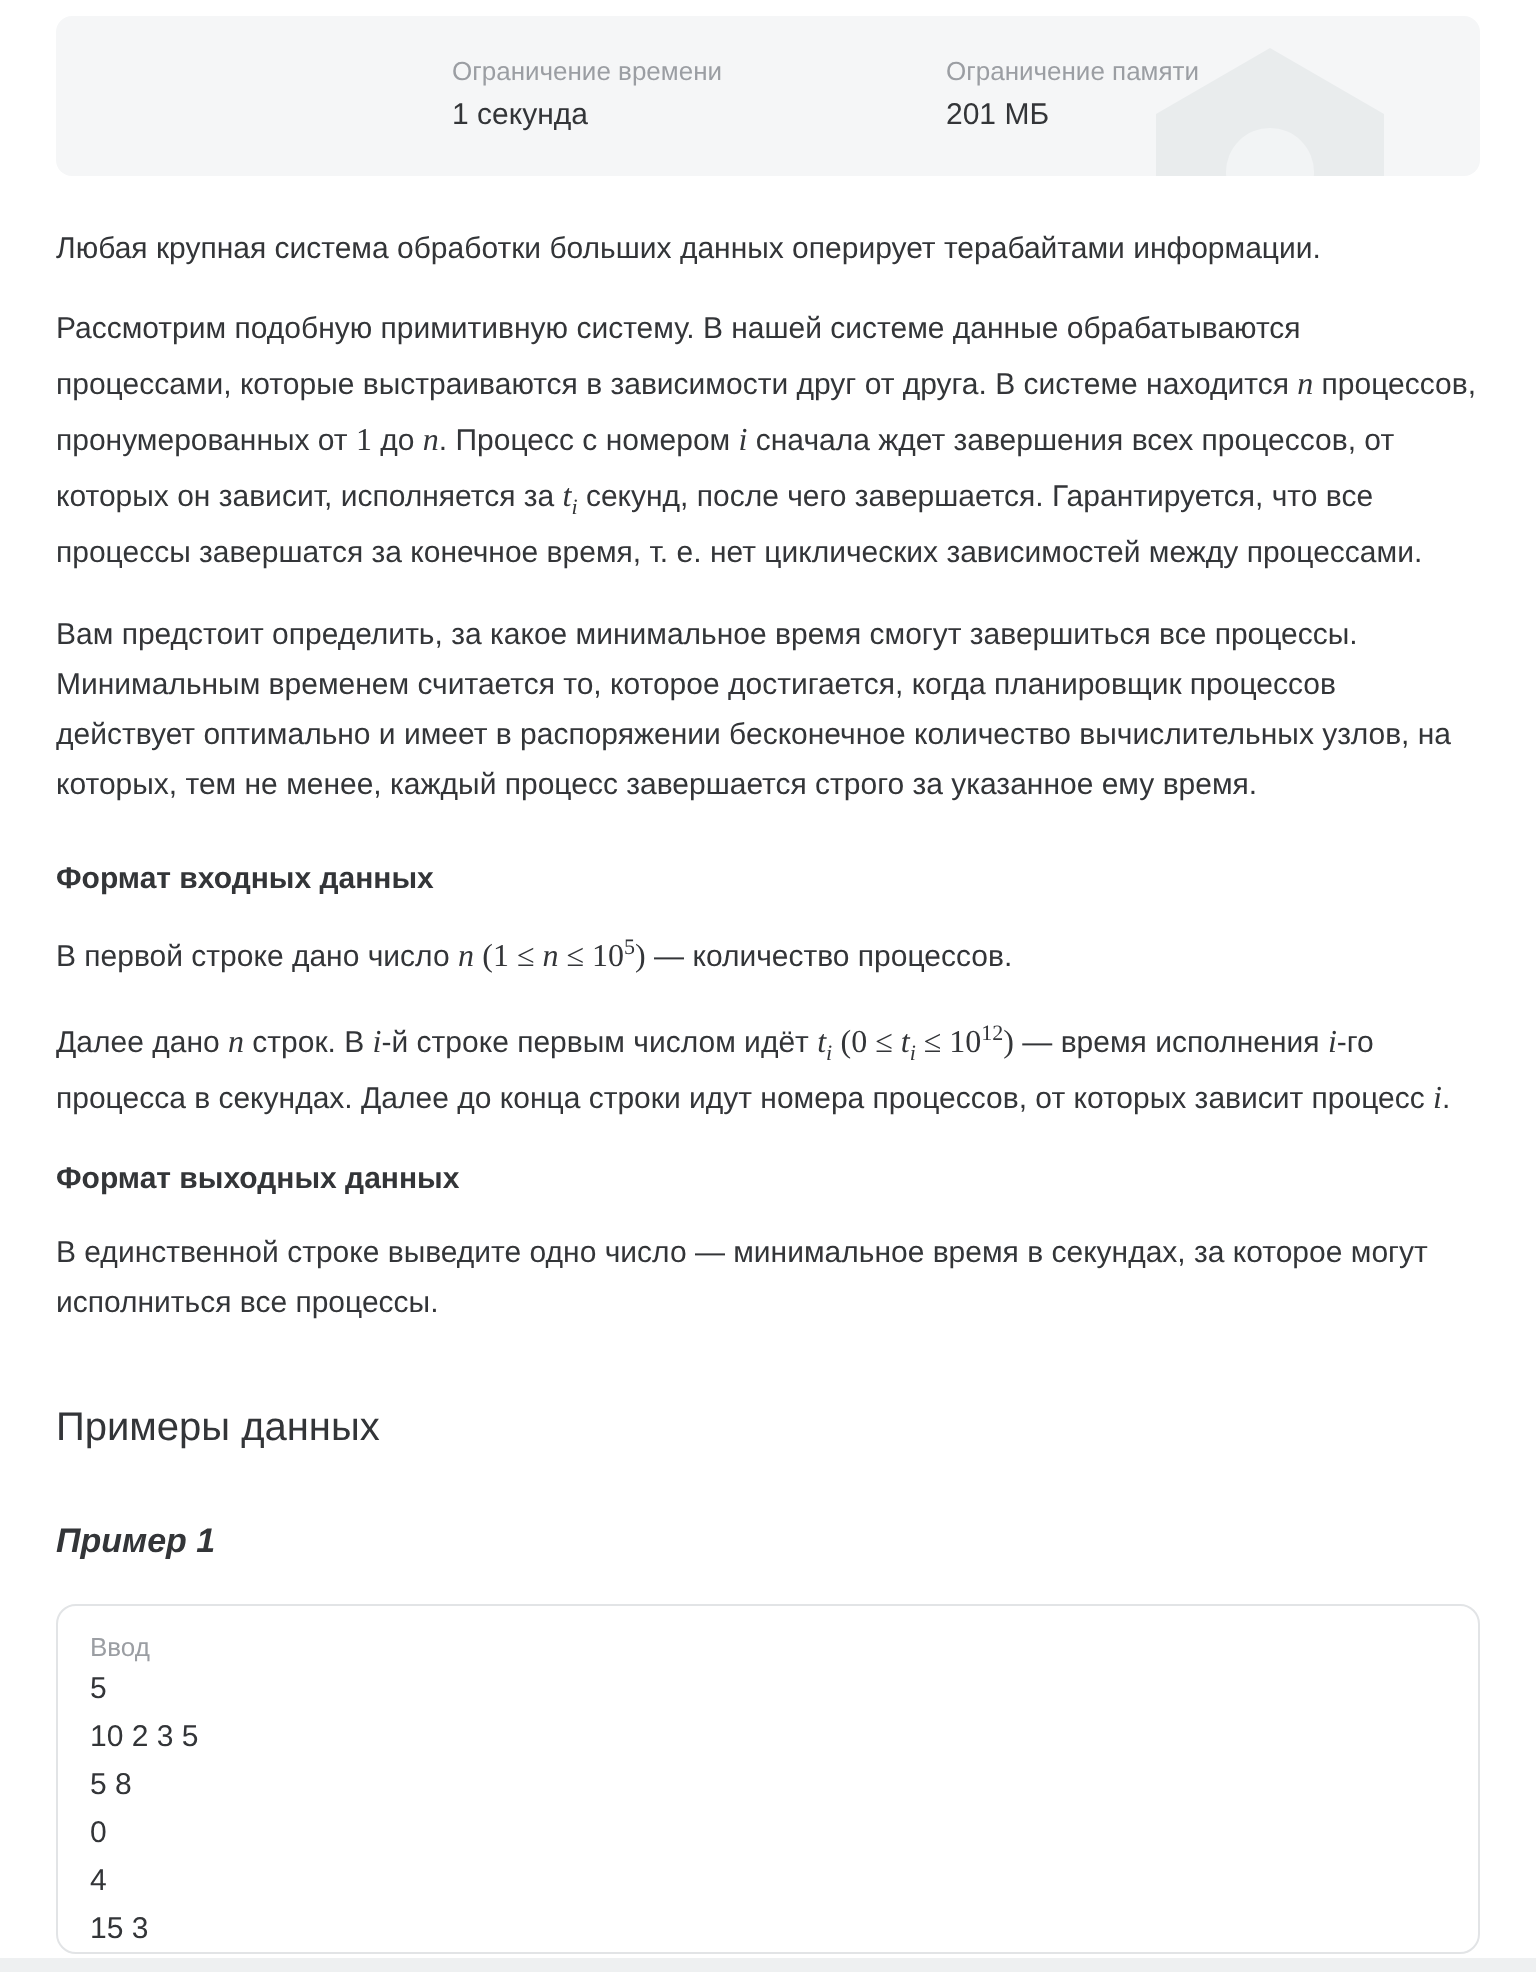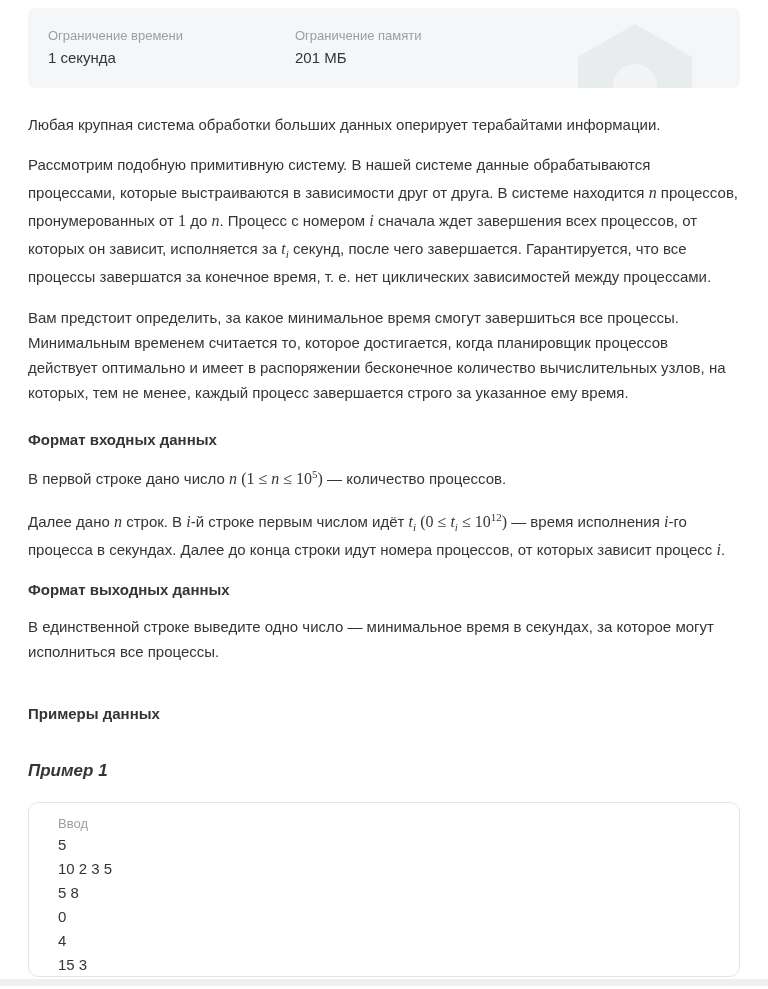--- a/index.html
+++ b/index.html
@@ -12,52 +12,53 @@
     width:768px;height:989px;overflow:hidden;background:var(--page_bg);
     font-family:"Liberation Sans","DejaVu Sans",sans-serif;
     font-size:15px;line-height:25px;color:var(--text);
   }
   .page{width:768px;padding:8px 28px 0;}
   
   .limits-card{
     position:relative;height:80px;border-radius:8px;background:var(--card_bg);
     overflow:hidden;padding:19px 20px;display:flex;align-items:flex-start;
     margin-bottom:24px;
+    justify-content:flex-end;
   }
   .limit-col{min-width:247px;}
   .limit-label{font-size:13px;line-height:18px;color:var(--label);}
   .limit-value{font-size:15px;line-height:22px;color:var(--text);margin-top:2px;}
   .watermark{
     position:absolute;right:48px;top:16px;width:114px;height:110px;
     background:var(--wm);
     clip-path:polygon(50% 0, 100% 30%, 100% 100%, 0 100%, 0 30%);
   }
   .watermark-hole{
     position:absolute;top:40px;left:50%;transform:translateX(-50%);
     width:44px;height:44px;border-radius:50%;background:var(--wm_hole);
   }
   
   .statement p{margin:0 0 14px;}
   p.math-line{line-height:28px;}
   p.tall-math{line-height:30px;}
   h3.section-heading{font-size:15px;font-weight:700;line-height:20px;margin:25px 0 14px;color:var(--text);}
   h3.section-heading.out{margin-top:16px;}
-  h2.examples-heading{font-size:15px;font-weight:700;line-height:28px;margin:36px 0 0;color:var(--text);}
+  h2.examples-heading{font-size:20px;font-weight:400;line-height:28px;margin:36px 0 0;color:var(--text);}
   h3.example-heading{font-size:17px;font-weight:700;line-height:22px;margin:32px 0 0;color:var(--text);font-style:italic;}
   
   .mv{font-family:"Liberation Serif","DejaVu Serif",serif;font-style:italic;font-size:16px;}
   .mm{font-family:"Liberation Serif","DejaVu Serif",serif;font-size:16px;}
   sub,sup{line-height:0;font-size:11px;}
   sub.mv{font-size:11px;}
   sup.mm{font-size:11px;}
   
   .samples-row{display:flex;gap:48px;margin-top:20px;}
   .sample-box{
     flex:1 1 0;height:175px;border:1px solid var(--box_border);border-radius:10px;
-    padding:12px 29px;overflow:hidden;background:#fff;
+    padding:12px 16px;overflow:hidden;background:#fff;
   }
   .sample-label{font-size:13px;line-height:18px;color:var(--label);}
   .code-line{font-size:15px;line-height:24px;color:var(--text);white-space:pre;}
   .bottom-strip{width:768px;height:7px;background:var(--strip);margin-top:2px;}
 </style>
 </head>
 <body>
 
 <div class="page">
 

